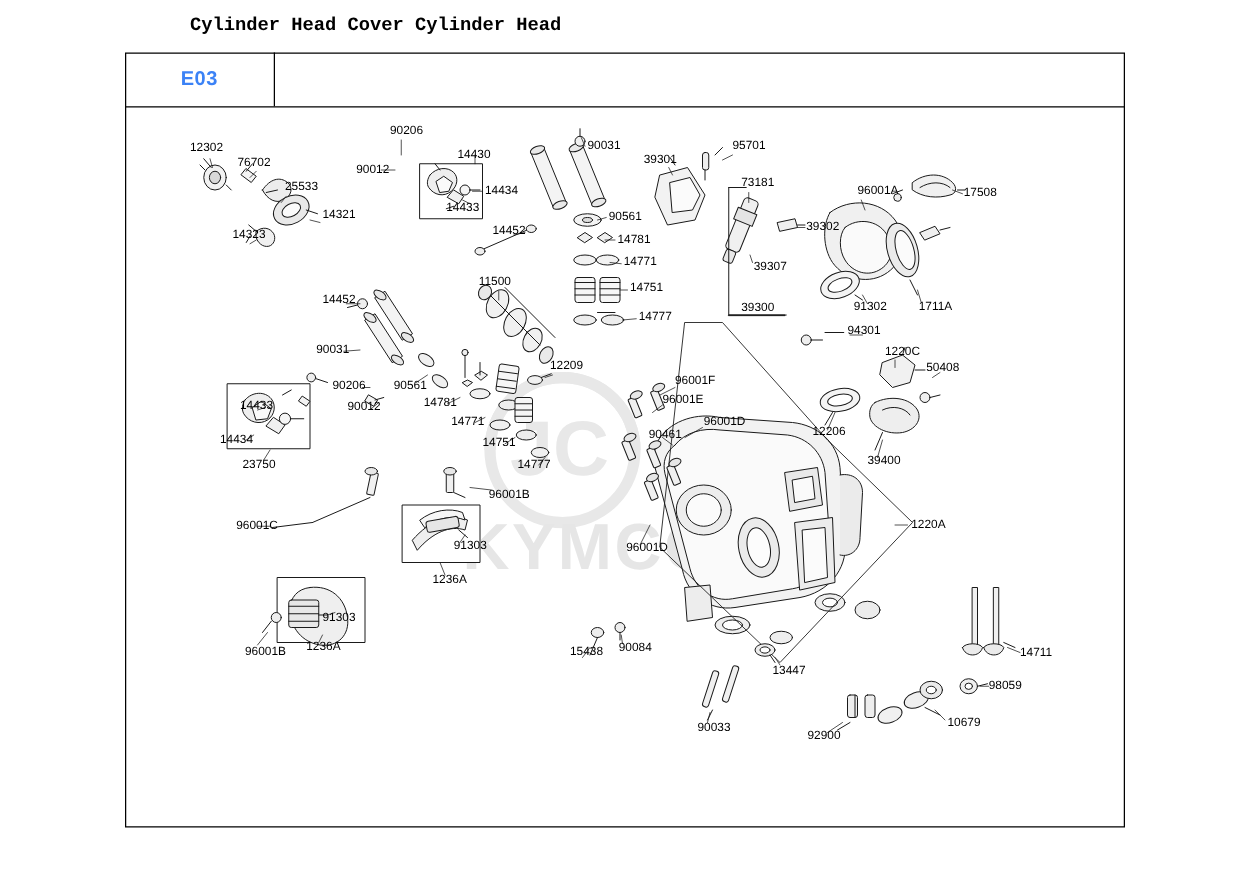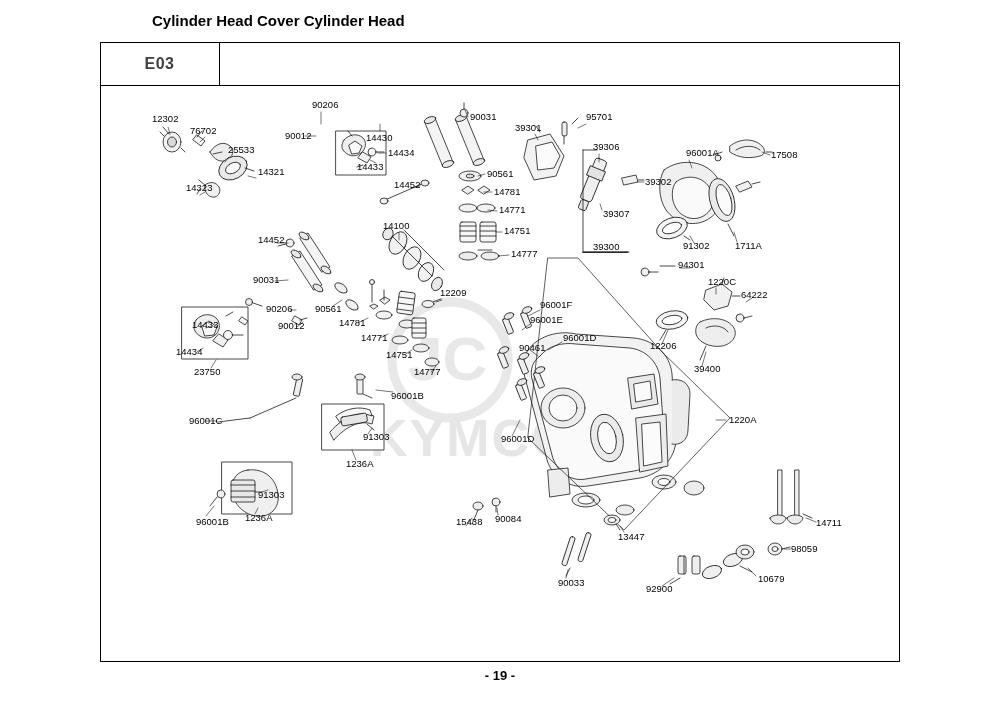--- a/index.html
+++ b/index.html
@@ -48,31 +48,32 @@
     height: 43px;
     border-right: 1px solid #000;
     box-sizing: border-box;
     display: flex;
     align-items: center;
     justify-content: center;
   }
   .code-text {
     font-size: 16px;
     font-weight: bold;
-    color: #404040;
+    color: #3b82f6;
     letter-spacing: 0.5px;
   }
   .title-text {
     position: absolute;
     left: 152px;
     top: 12px;
     font-size: 15px;
     font-weight: bold;
     color: #000;
     white-space: nowrap;
+    font-family: Liberation Mono, monospace;
   }
   .page-number {
     position: absolute;
     left: 0;
     top: 668px;
     width: 1000px;
     text-align: center;
     font-size: 13px;
     font-weight: bold;
     color: #000;
@@ -474,57 +475,57 @@
   </svg>
 
   <div>
     <div class="lbl" style="left:152px;top:113px">12302</div>
     <div class="lbl" style="left:190px;top:125px">76702</div>
     <div class="lbl" style="left:228px;top:144px">25533</div>
     <div class="lbl" style="left:258px;top:166px">14321</div>
     <div class="lbl" style="left:186px;top:182px">14323</div>
     <div class="lbl" style="left:312px;top:99px">90206</div>
     <div class="lbl" style="left:285px;top:130px">90012</div>
-    <div class="lbl" style="left:366px;top:132px">14430</div>
+    <div class="lbl" style="left:366px;top:118px">14430</div>
     <div class="lbl" style="left:388px;top:147px">14434</div>
     <div class="lbl" style="left:357px;top:161px">14433</div>
     <div class="lbl" style="left:470px;top:111px">90031</div>
     <div class="lbl" style="left:487px;top:168px">90561</div>
     <div class="lbl" style="left:394px;top:179px">14452</div>
     <div class="lbl" style="left:494px;top:186px">14781</div>
     <div class="lbl" style="left:499px;top:204px">14771</div>
     <div class="lbl" style="left:504px;top:225px">14751</div>
     <div class="lbl" style="left:511px;top:248px">14777</div>
-    <div class="lbl" style="left:383px;top:220px">14100</div>
+    <div class="lbl" style="left:383px;top:220px">11500</div>
     <div class="lbl" style="left:258px;top:234px">14452</div>
     <div class="lbl" style="left:253px;top:274px">90031</div>
     <div class="lbl" style="left:315px;top:303px">90561</div>
     <div class="lbl" style="left:266px;top:303px">90206</div>
     <div class="lbl" style="left:278px;top:320px">90012</div>
     <div class="lbl" style="left:192px;top:319px">14433</div>
     <div class="lbl" style="left:176px;top:346px">14434</div>
     <div class="lbl" style="left:194px;top:366px">23750</div>
     <div class="lbl" style="left:339px;top:317px">14781</div>
     <div class="lbl" style="left:361px;top:332px">14771</div>
     <div class="lbl" style="left:386px;top:349px">14751</div>
     <div class="lbl" style="left:414px;top:366px">14777</div>
     <div class="lbl" style="left:440px;top:287px">12209</div>
     <div class="lbl" style="left:515px;top:122px">39301</div>
     <div class="lbl" style="left:586px;top:111px">95701</div>
-    <div class="lbl" style="left:593px;top:141px">39306</div>
+    <div class="lbl" style="left:593px;top:141px">73181</div>
     <div class="lbl" style="left:645px;top:176px">39302</div>
     <div class="lbl" style="left:603px;top:208px">39307</div>
     <div class="lbl" style="left:593px;top:241px">39300</div>
     <div class="lbl" style="left:686px;top:147px">96001A</div>
     <div class="lbl" style="left:771px;top:149px">17508</div>
     <div class="lbl" style="left:683px;top:240px">91302</div>
     <div class="lbl" style="left:735px;top:240px">1711A</div>
     <div class="lbl" style="left:678px;top:259px">94301</div>
     <div class="lbl" style="left:708px;top:276px">1220C</div>
-    <div class="lbl" style="left:741px;top:289px">64222</div>
+    <div class="lbl" style="left:741px;top:289px">50408</div>
     <div class="lbl" style="left:650px;top:340px">12206</div>
     <div class="lbl" style="left:694px;top:363px">39400</div>
     <div class="lbl" style="left:540px;top:299px">96001F</div>
     <div class="lbl" style="left:530px;top:314px">96001E</div>
     <div class="lbl" style="left:563px;top:332px">96001D</div>
     <div class="lbl" style="left:519px;top:342px">90461</div>
     <div class="lbl" style="left:501px;top:433px">96001D</div>
     <div class="lbl" style="left:729px;top:414px">1220A</div>
     <div class="lbl" style="left:391px;top:390px">96001B</div>
     <div class="lbl" style="left:189px;top:415px">96001C</div>
@@ -536,14 +537,13 @@
     <div class="lbl" style="left:456px;top:516px">15438</div>
     <div class="lbl" style="left:495px;top:513px">90084</div>
     <div class="lbl" style="left:618px;top:531px">13447</div>
     <div class="lbl" style="left:558px;top:577px">90033</div>
     <div class="lbl" style="left:646px;top:583px">92900</div>
     <div class="lbl" style="left:758px;top:573px">10679</div>
     <div class="lbl" style="left:791px;top:543px">98059</div>
     <div class="lbl" style="left:816px;top:517px">14711</div>
   </div>
 
-  <div class="page-number">- 19 -</div>
 </div>
 
 </body></html>

